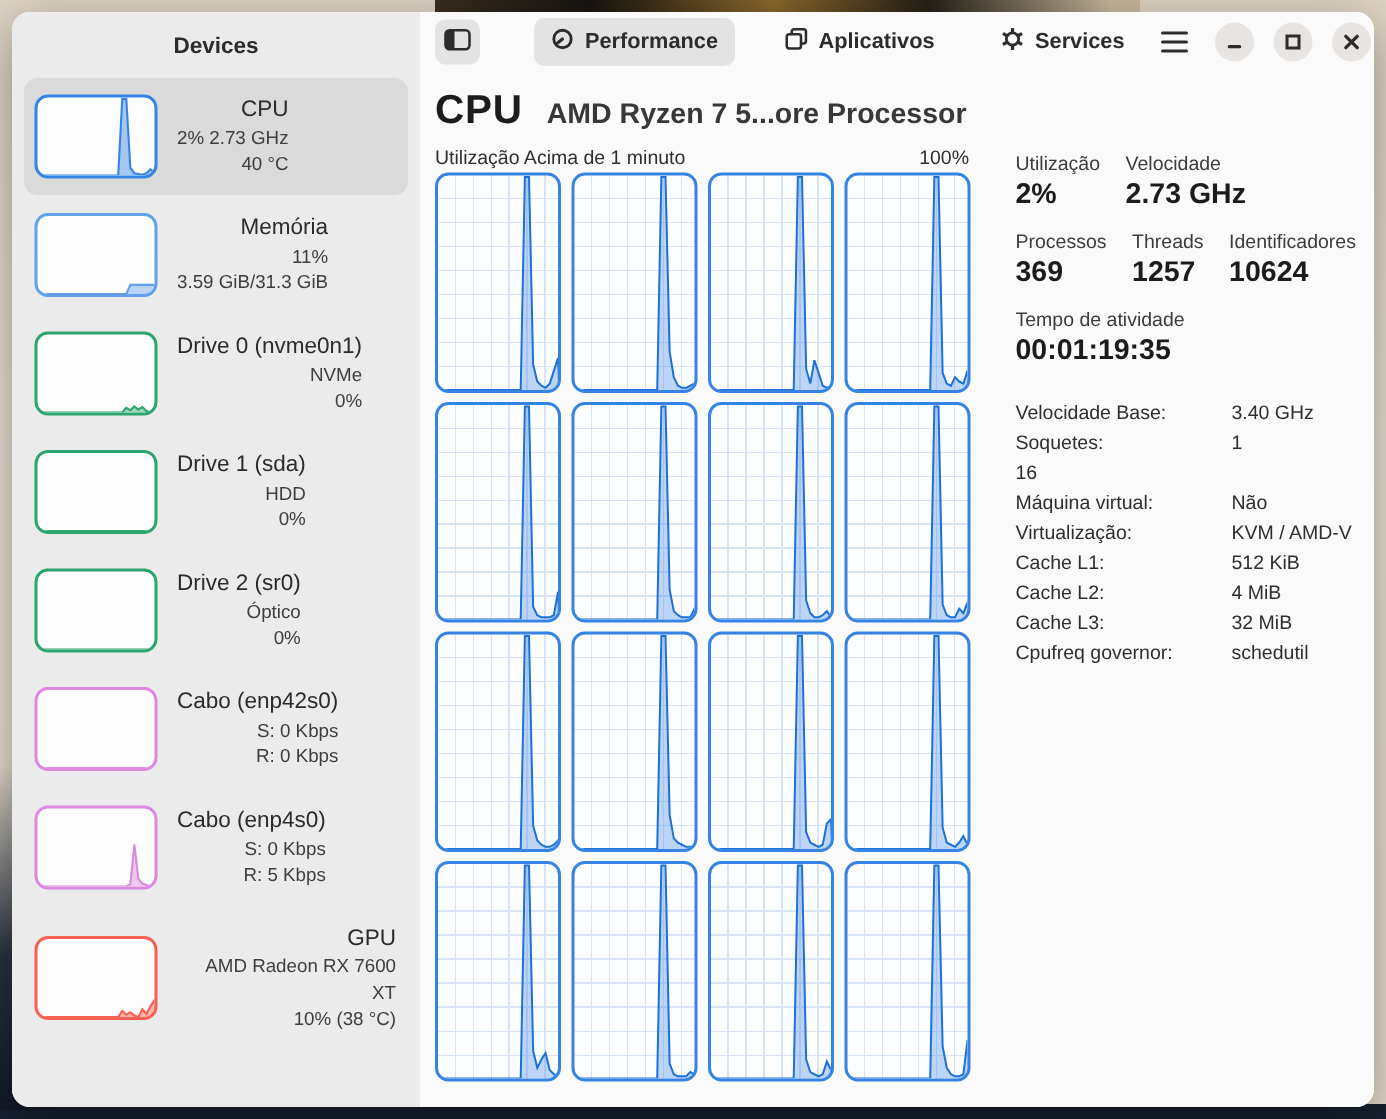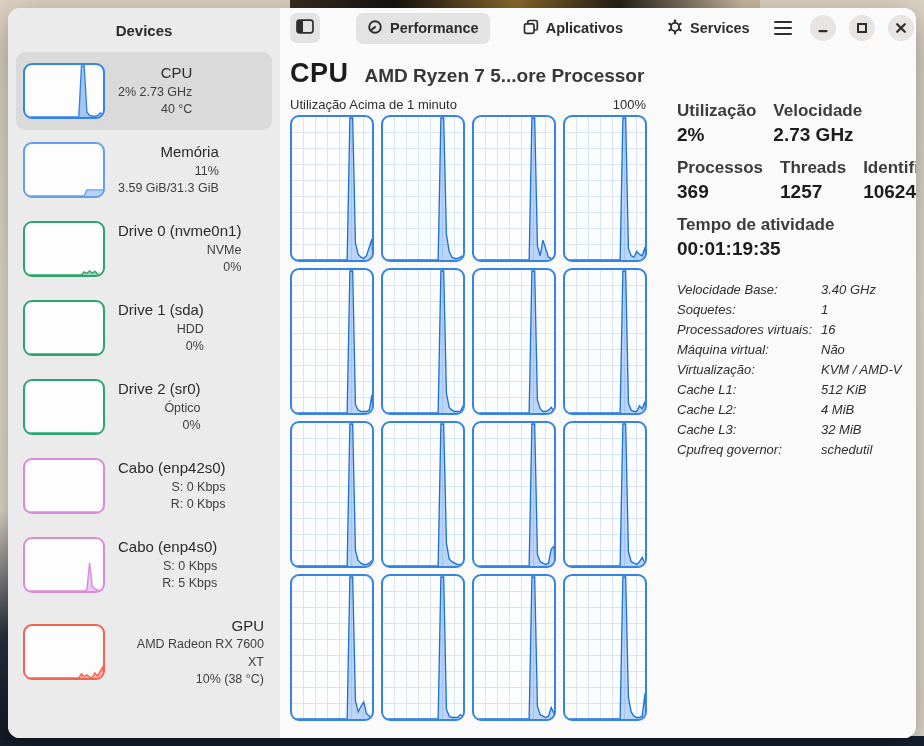--- a/index.html
+++ b/index.html
@@ -55,24 +55,24 @@
     margin-bottom:3px;padding-right:1px;}
   .core-grid{display:grid;grid-template-columns:repeat(4,84px);grid-auto-rows:147px;gap:6px 7px;}
   .core-cell{border:2px solid #3584e4;border-radius:9px;background-color:#fcfdff;position:relative;overflow:hidden;
     background-image:
       repeating-linear-gradient(to right,transparent 0 11px,#d8e4f5 11px 12px),
       repeating-linear-gradient(to bottom,transparent 0 15px,#d8e4f5 15px 16px);}
   .core-cell svg{position:absolute;inset:0;width:100%;height:100%;}
   
   .stats-col{margin-left:30px;padding-top:4px;min-width:0;}
   .stat-row{display:flex;gap:17px;margin-bottom:12px;}
-  .stat-label{font-size:17px;color:#3c3c3c;margin-bottom:3px;font-weight:bold;}
+  .stat-label{font-size:13px;color:#3c3c3c;margin-bottom:3px;}
   .stat-value{font-size:19px;font-weight:800;color:#1c1c1c;}
   .details{margin-top:20px;}
-  .detail-row{display:flex;font-size:13px;color:#2e2e2e;line-height:20px;font-style:italic;}
+  .detail-row{display:flex;font-size:13px;color:#2e2e2e;line-height:20px;}
   .detail-label{width:144px;flex:none;}
   .detail-value{white-space:nowrap;}
 </style>
 </head>
 <body>
 
 <div class="wp-top"></div>
 <div class="wp-bottom"></div>
 <div class="wp-left-smudge"></div>
 
@@ -384,21 +384,20 @@
           <div class="details" id="details-list">
               <div class="detail-row">
                 <div class="detail-label">Velocidade Base:</div>
                 <div class="detail-value">3.40 GHz</div>
               </div>
               <div class="detail-row">
                 <div class="detail-label">Soquetes:</div>
                 <div class="detail-value">1</div>
               </div>
               <div class="detail-row">
-                <div class="detail-label">Processadores virtuais:</div>
                 <div class="detail-value">16</div>
               </div>
               <div class="detail-row">
                 <div class="detail-label">Máquina virtual:</div>
                 <div class="detail-value">Não</div>
               </div>
               <div class="detail-row">
                 <div class="detail-label">Virtualização:</div>
                 <div class="detail-value">KVM / AMD-V</div>
               </div>

